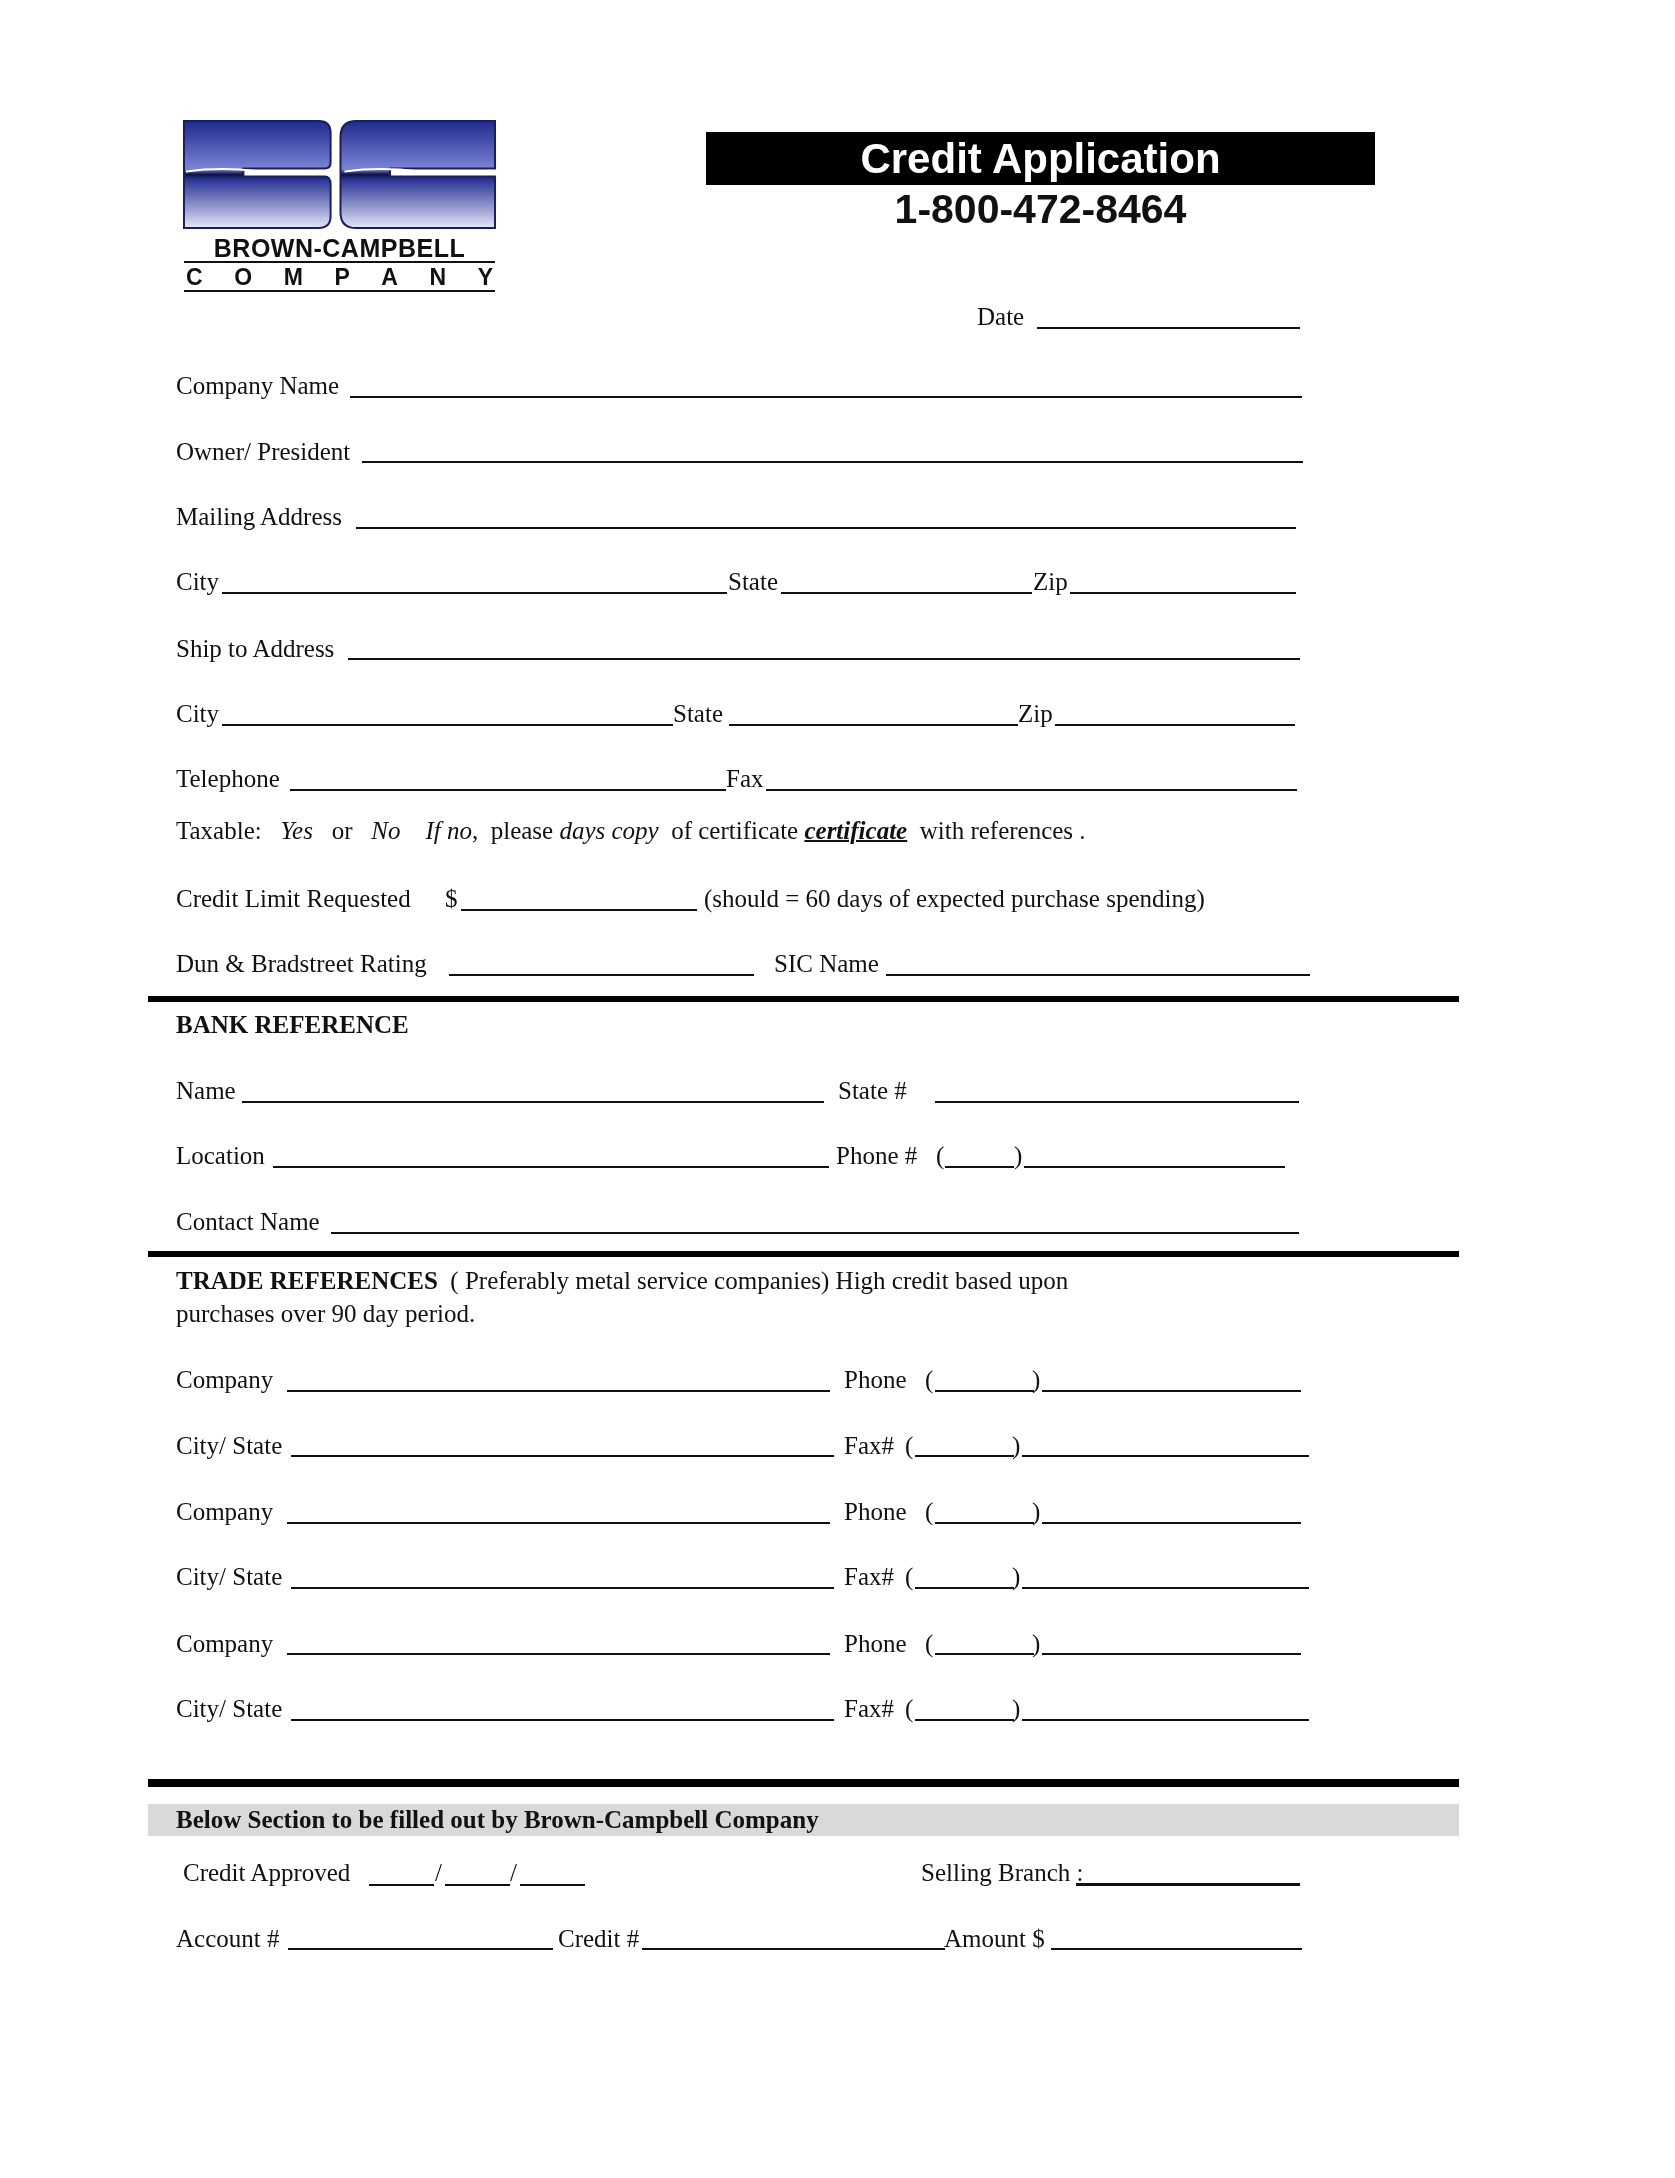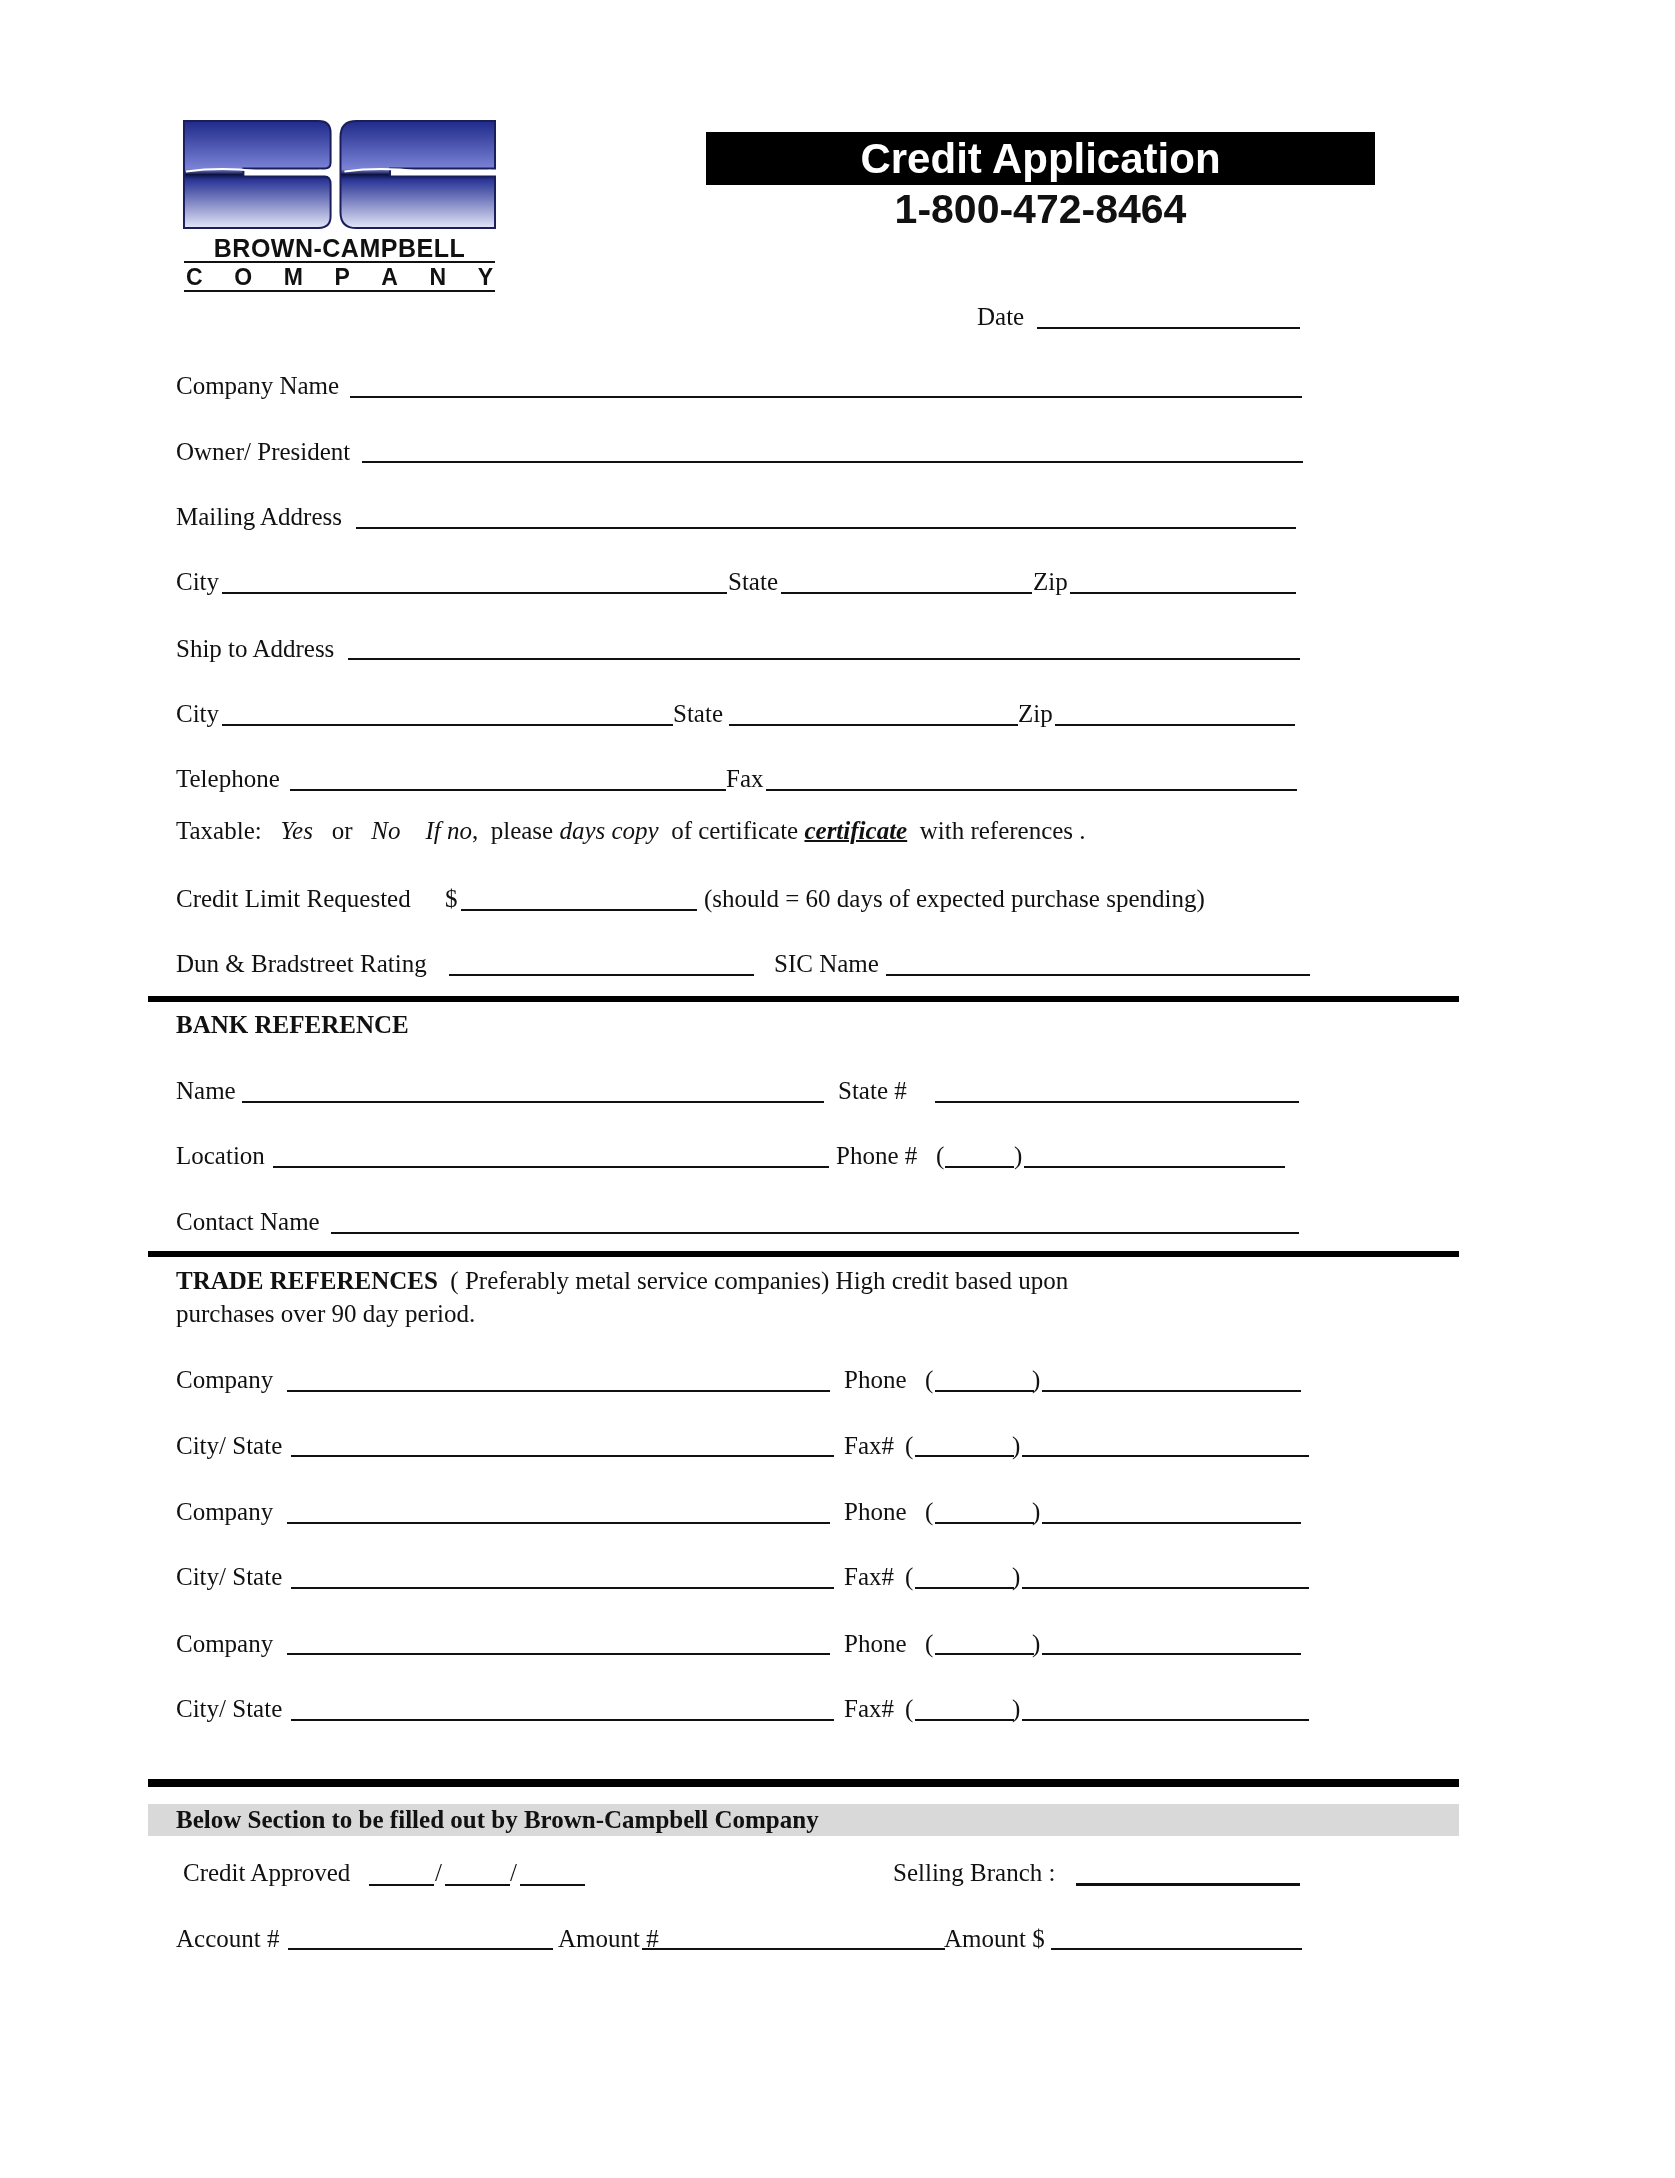--- a/index.html
+++ b/index.html
@@ -209,22 +209,22 @@
 <div id="gray-band" class="abs"></div>
 <span class="abs txt b" style="left:176px;top:1805px">Below Section to be filled out by Brown-Campbell Company</span>
 
 <span class="abs txt" style="left:183px;top:1858px">Credit Approved</span>
 <div class="line" style="left:369px;top:1884px;width:65px"></div>
 <span class="abs txt" style="left:435px;top:1858px">/</span>
 <div class="line" style="left:445px;top:1884px;width:65px"></div>
 <span class="abs txt" style="left:510px;top:1858px">/</span>
 <div class="line" style="left:520px;top:1884px;width:65px"></div>
 
-<span class="abs txt" style="left:893px;top:1858px">Selling Branch :</span>
+<span class="abs txt" style="left:921px;top:1858px">Selling Branch :</span>
 <div class="line" style="left:1076px;top:1883px;width:224px;border-bottom-width:3px"></div>
 
 <span class="abs txt" style="left:176px;top:1924px">Account #</span>
 <div class="line" style="left:288px;top:1948px;width:265px"></div>
-<span class="abs txt" style="left:558px;top:1924px">Amount #</span>
+<span class="abs txt" style="left:558px;top:1924px">Credit #</span>
 <div class="line" style="left:642px;top:1948px;width:303px"></div>
 <span class="abs txt" style="left:944px;top:1924px">Amount $</span>
 <div class="line" style="left:1051px;top:1948px;width:251px"></div>
 
 
 </body></html>

